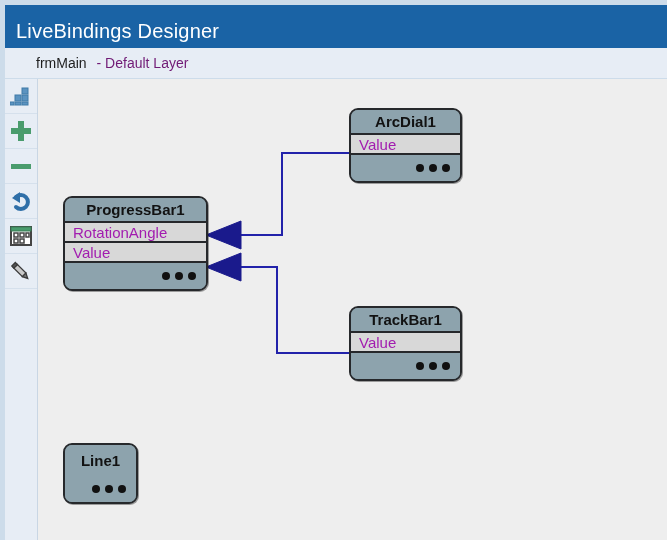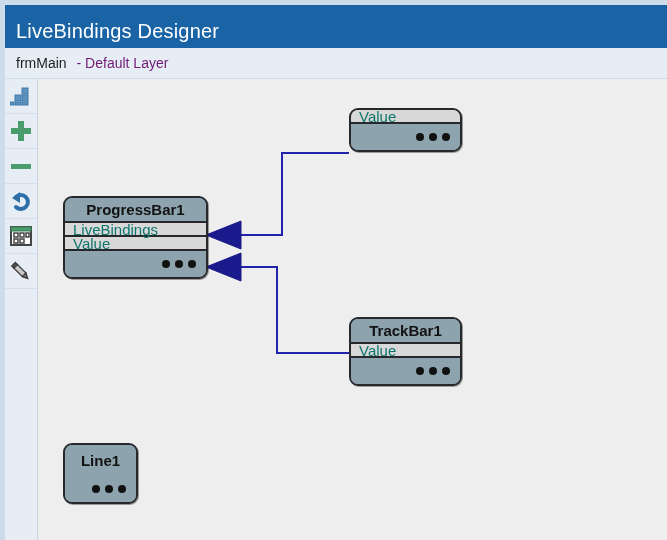--- a/index.html
+++ b/index.html
@@ -27,21 +27,21 @@
   .titlebar .title{
     color:#ffffff;font-size:20px;letter-spacing:.2px;
     padding-left:11px;white-space:nowrap;margin-top:10px;
   }
 
   
   .subbar{
     position:absolute;left:0;top:43px;right:0;height:30px;
     background:#e7edf5;
     border-bottom:1px solid #cddcea;
-    display:flex;align-items:center;
+    display:flex;align-items:center;padding-left:20px;
   }
   .subbar .form-name{font-size:14px;color:#1d1d1d;padding-left:11px;}
   .subbar .layer-name{font-size:14px;color:#701a75;padding-left:10px;}
 
   
   .toolbar{
     position:absolute;left:0;top:74px;width:32px;bottom:0;
     background:#e7edf5;
     border-right:1px solid #c9d6e4;
   }
@@ -72,24 +72,24 @@
   }
   .node .hdr{
     height:25px;
     background:#8da3ad;
     display:flex;align-items:center;justify-content:center;
     font-size:15px;font-weight:bold;color:#121212;
     border-bottom:2px solid #26282b;
     box-sizing:border-box;
   }
   .node .row{
-    height:14px;
+    height:20px;
     background:#d8d8d8;
     display:flex;align-items:center;
-    font-size:15px;color:#0f766e;
+    font-size:15px;color:#a21caf;
     padding-left:8px;
     border-bottom:2px solid #26282b;
     box-sizing:border-box;
   }
   .node .row.last{border-bottom:2px solid #26282b;}
   .node .ftr{
     height:26px;
     background:#8da3ad;
     display:flex;align-items:center;justify-content:flex-end;
     padding-right:10px;gap:5px;
@@ -188,40 +188,41 @@
 
     <svg class="wires" viewBox="0 0 634 461">
       <path d="M 311 74 L 244 74 L 244 156 L 200 156" fill="none" stroke="#2222aa" stroke-width="2"></path>
       <polygon points="168,156 203,142 203,170" fill="#1a1a8c" stroke="#1a1a8c" stroke-width="1"></polygon>
 
       <path d="M 311 274 L 239 274 L 239 188 L 200 188" fill="none" stroke="#2222aa" stroke-width="2"></path>
       <polygon points="168,188 203,174 203,202" fill="#1a1a8c" stroke="#1a1a8c" stroke-width="1"></polygon>
     </svg>
 
     <div class="node" style="left:311px;top:29px;width:113px;">
+      <div class="hdr">ArcDial1</div>
       <div class="row last">Value</div>
       <div class="ftr">
         <span class="dot"></span>
         <span class="dot"></span>
         <span class="dot"></span>
       </div>
     </div>
 
     <div class="node" style="left:25px;top:117px;width:145px;">
       <div class="hdr">ProgressBar1</div>
-      <div class="row">LiveBindings</div>
+      <div class="row">RotationAngle</div>
       <div class="row last">Value</div>
       <div class="ftr">
         <span class="dot"></span>
         <span class="dot"></span>
         <span class="dot"></span>
       </div>
     </div>
 
-    <div class="node" style="left:311px;top:238px;width:113px;">
+    <div class="node" style="left:311px;top:227px;width:113px;">
       <div class="hdr">TrackBar1</div>
       <div class="row last">Value</div>
       <div class="ftr">
         <span class="dot"></span>
         <span class="dot"></span>
         <span class="dot"></span>
       </div>
     </div>
 
     <div class="node compact" style="left:25px;top:364px;width:75px;">

